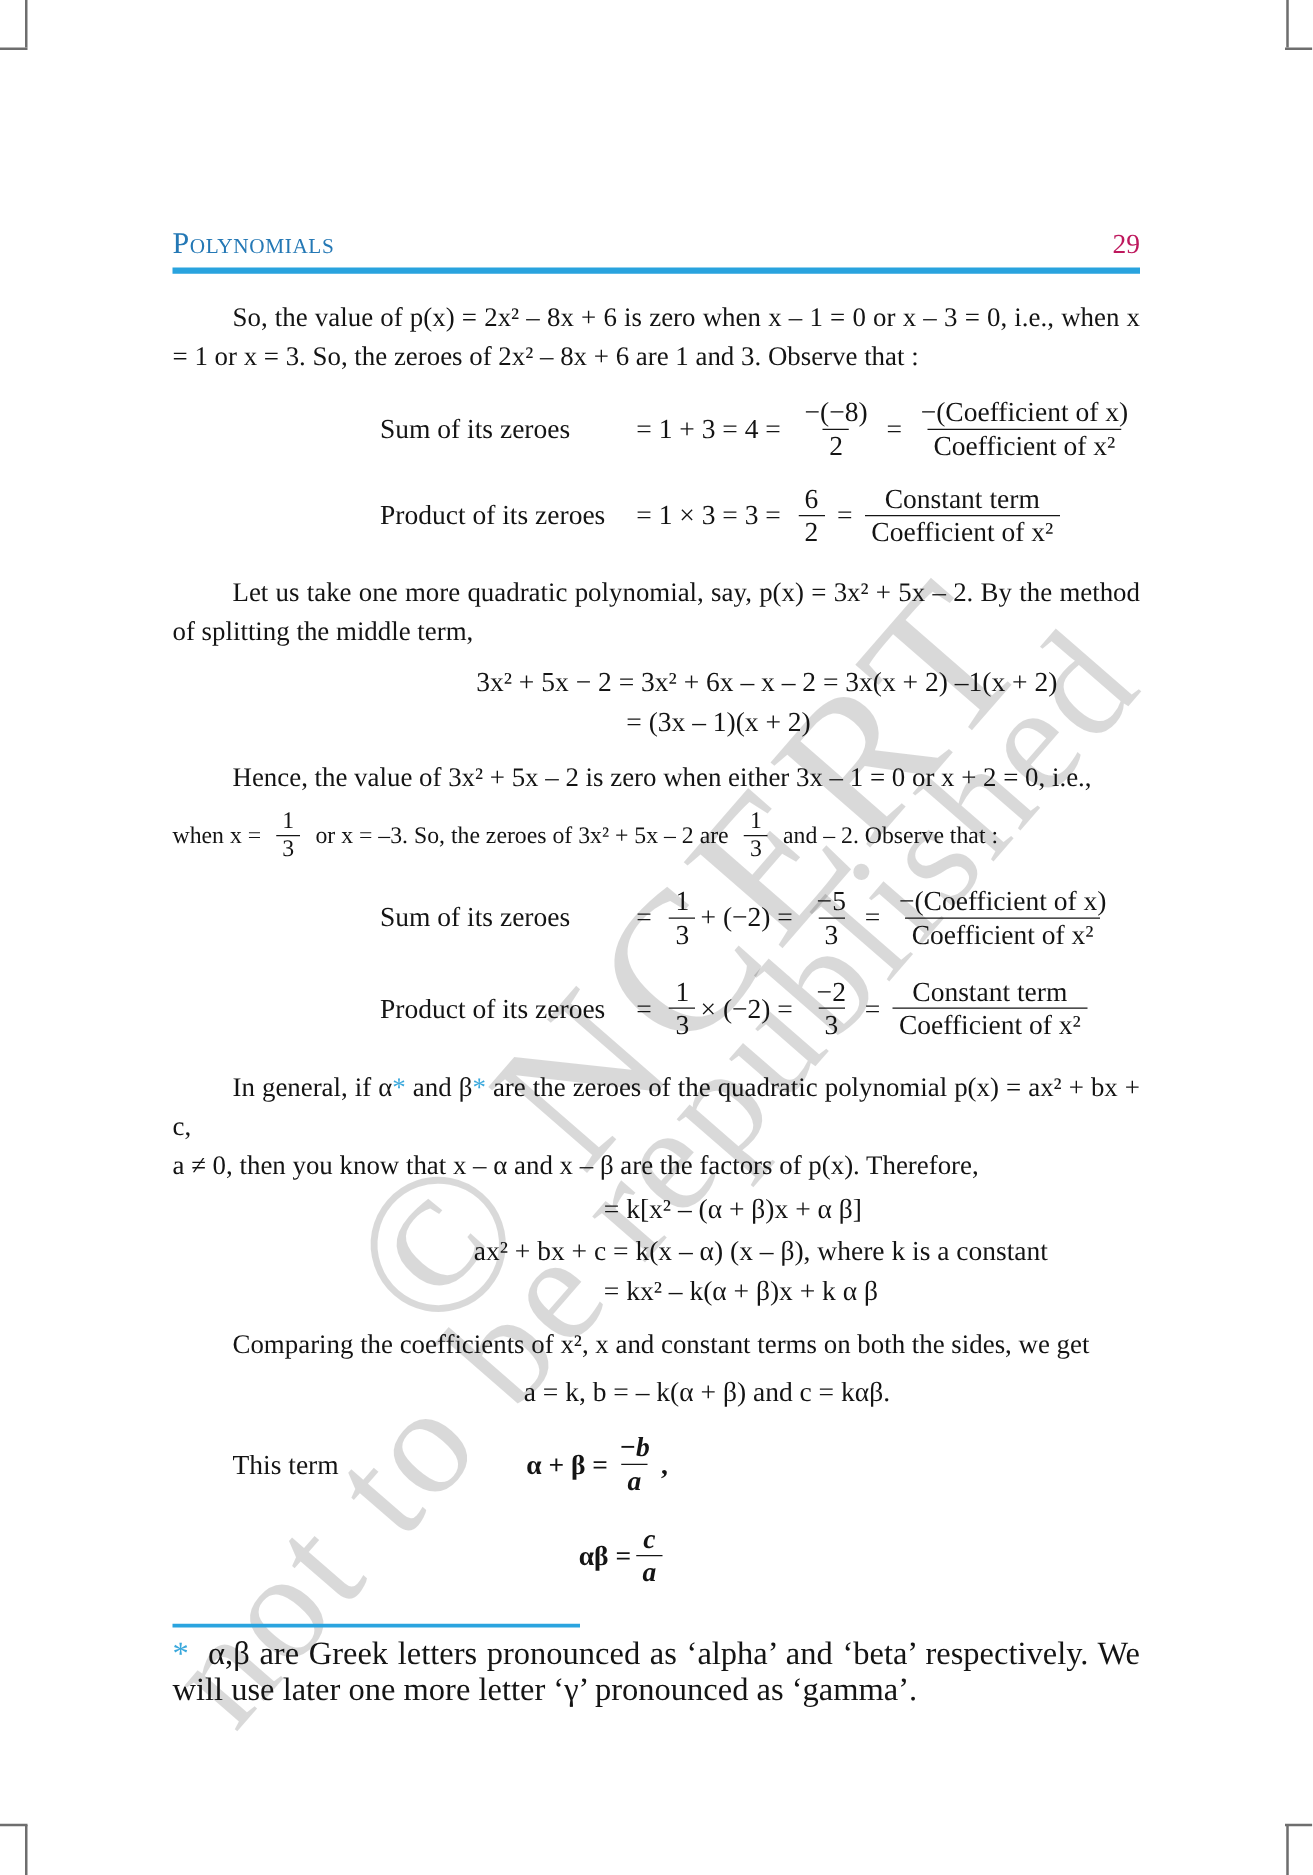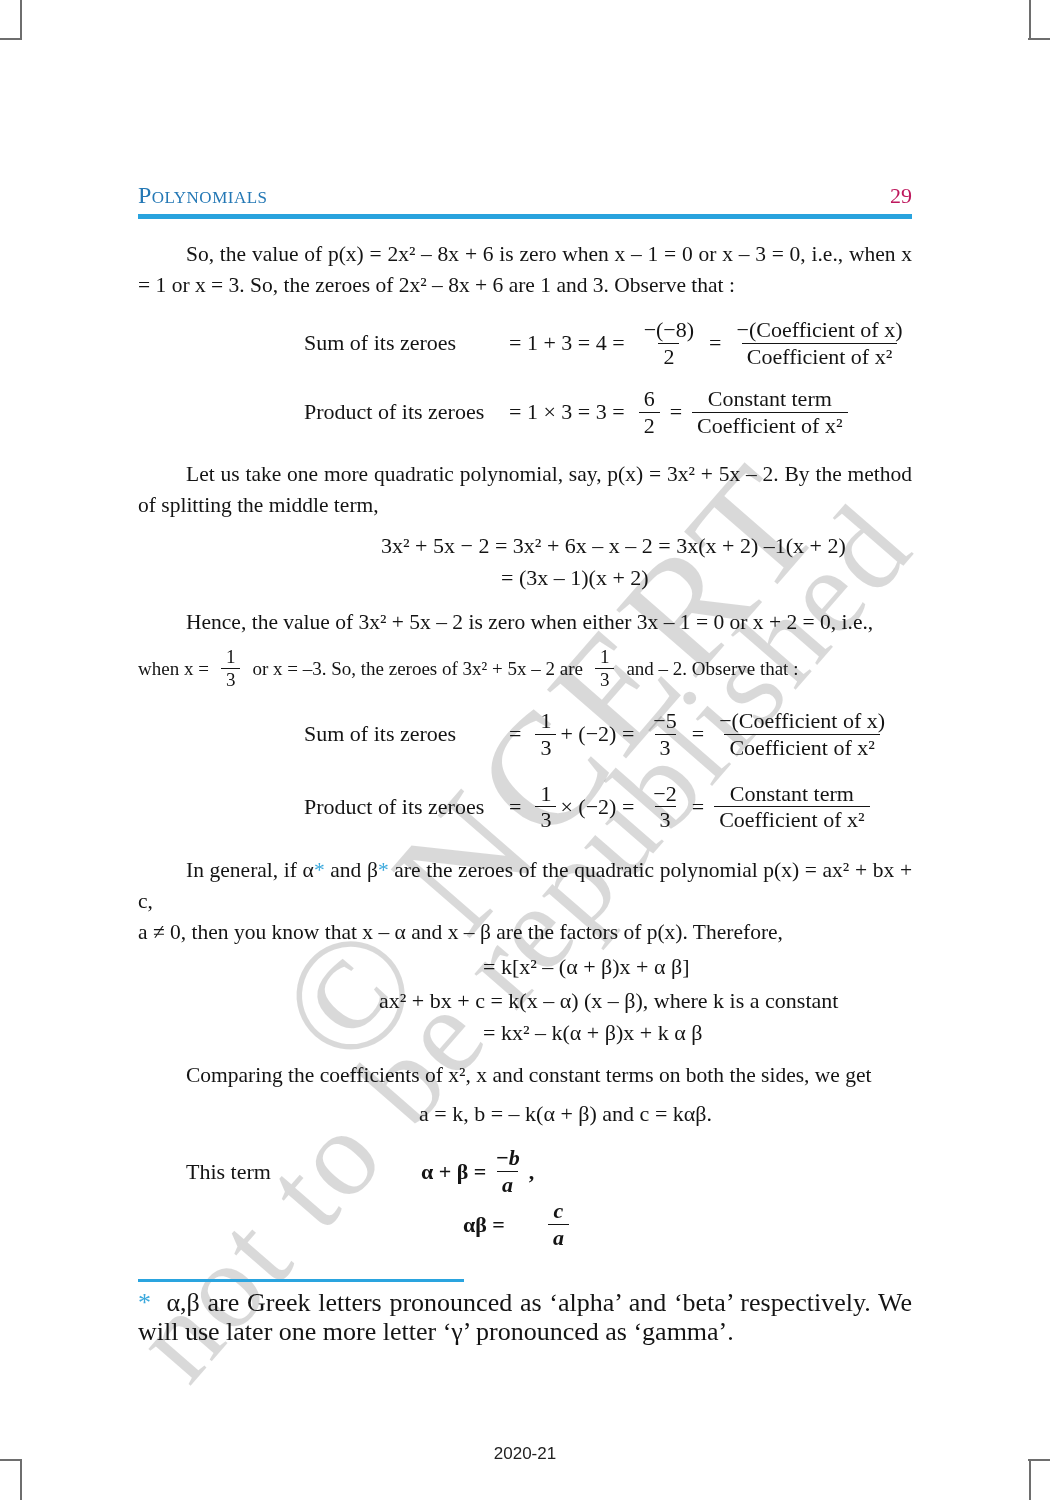--- a/index.html
+++ b/index.html
@@ -161,28 +161,27 @@
 
     <div class="gives-row" style="margin-top:18px;">
       <span style="margin-left:48px;">This term</span>
       <span class="bold" style="margin-left:150px;">α + β =</span>
       <span class="frac bi">
         <span class="num">−b</span>
         <span class="den">a</span>
       </span>
       <span class="bold">,</span>
     </div>
-    <div class="gives-row" style="gap:39px;">
+    <div class="gives-row" style="margin-top:20px;">
       <span class="bold" style="margin-left:325px;">αβ =</span>
       <span class="frac bi">
         <span class="num">c</span>
         <span class="den">a</span>
       </span>
     </div>
 
     <div class="fn-rule"></div>
     <p class="footnote" style="margin:6px 0 0 0;"><span class="star">*</span><span>&nbsp; </span><span>α,β  are Greek letters pronounced as ‘alpha’ and ‘beta’ respectively. We will use later one more letter ‘γ’ pronounced as ‘gamma’.</span></p>
 
   </div>
 
-  <div class="footer">2020-21</div>
 
 </div>
 
 </body></html>

